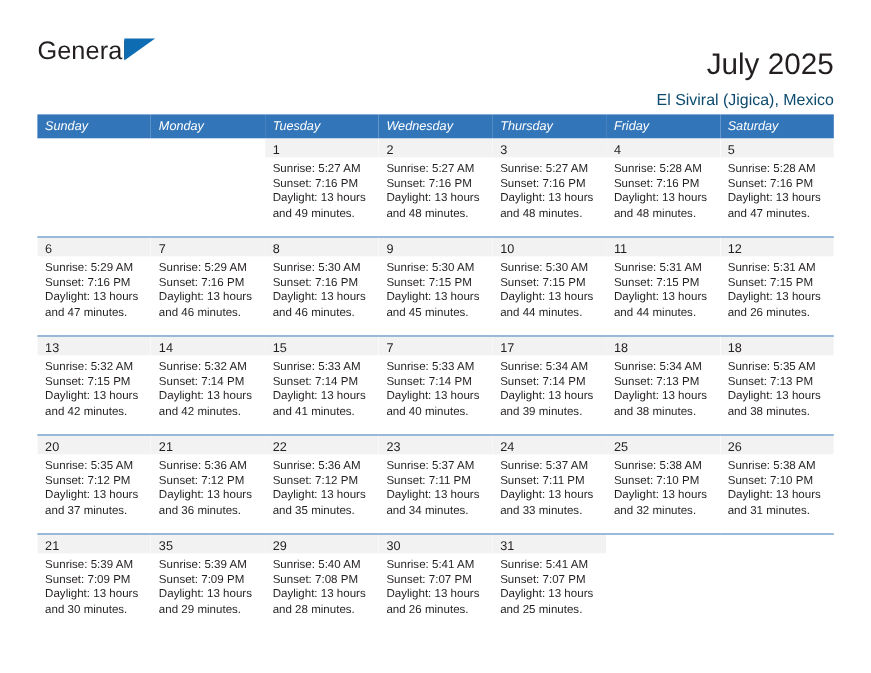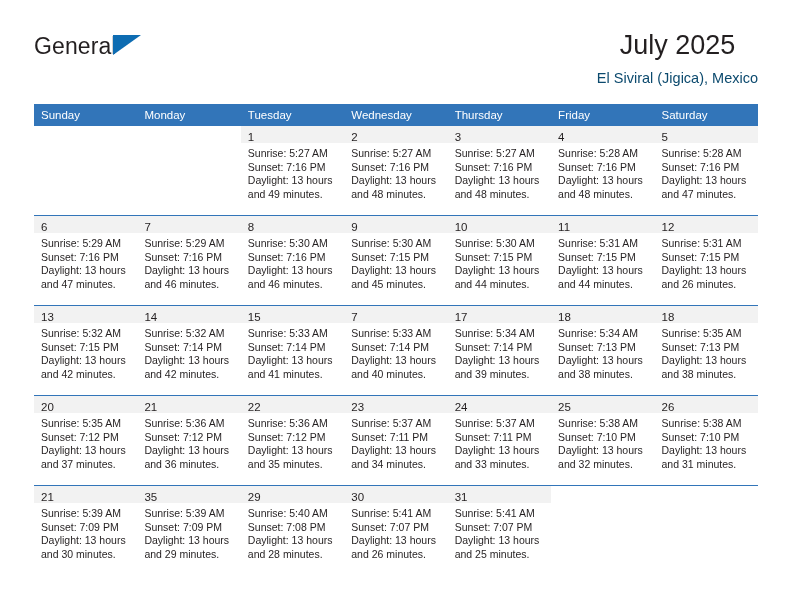--- a/index.html
+++ b/index.html
@@ -61,22 +61,22 @@
     top: 1px;
     width: 0;
     height: 0;
     border-left: 28px solid #0d6cb2;
     border-bottom: 20px solid transparent;
   }
 
   .title-block {
     position: absolute;
     right: 0;
-    top: 0;
-    text-align: center;
+    top: 13px;
+    text-align: right;
   }
   .cal-title {
     font-size: 27px;
     line-height: 34px;
     color: #231f20;
     white-space: nowrap;
   }
   .cal-subtitle {
     font-size: 14.5px;
     line-height: 20px;
@@ -96,20 +96,21 @@
   }
   .calendar th {
     background: #3275b9;
     color: #ffffff;
     font-size: 11.5px;
     font-weight: normal;
     text-align: left;
     padding: 5px 0 5px 7px;
     height: 11px;
     border: none;
+    font-style: italic;
   }
   .calendar td {
     vertical-align: top;
     padding: 0;
     border: none;
     border-top: 1px solid #3275b9;
     height: 89px;
     background: #ffffff;
   }
   .calendar tr.week-1 td {

